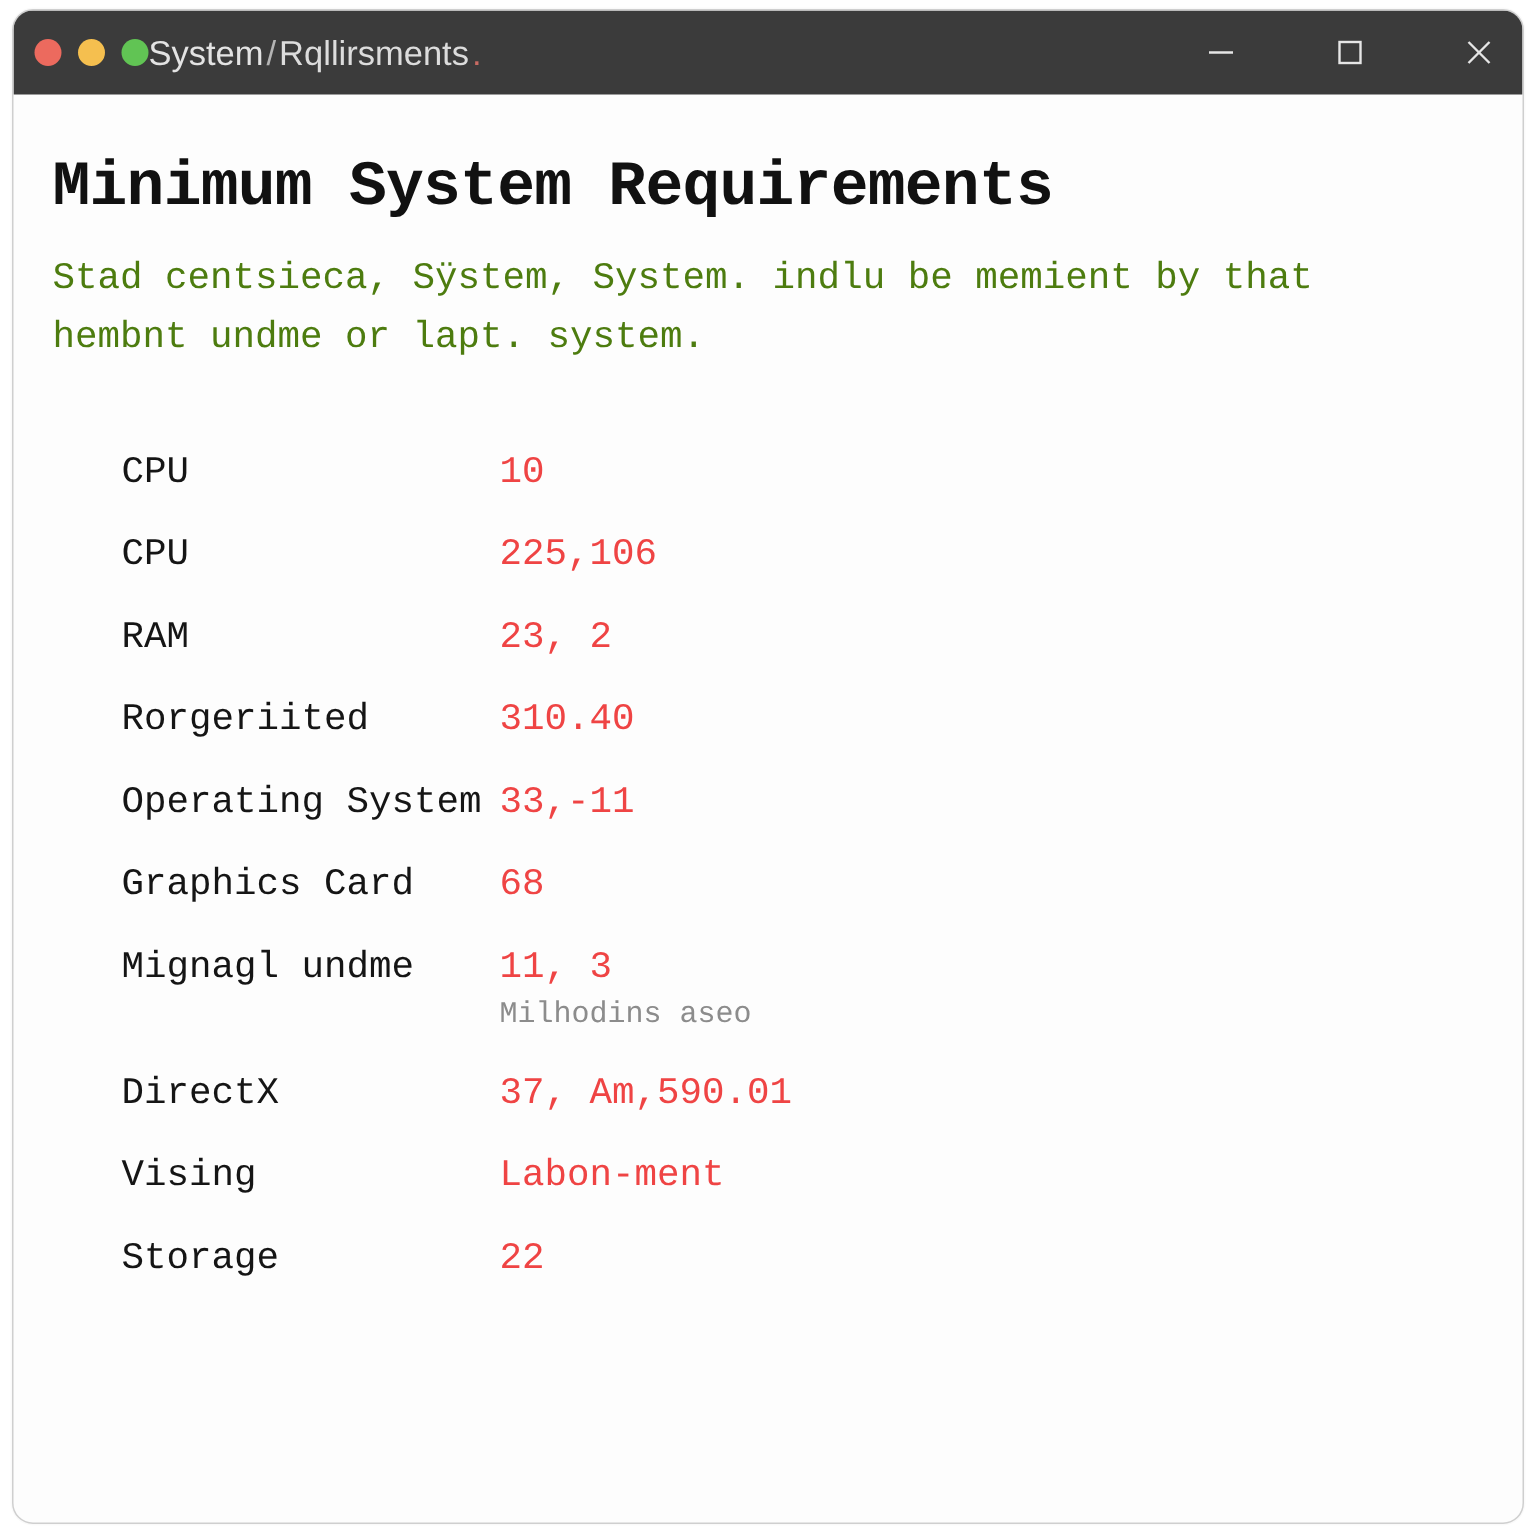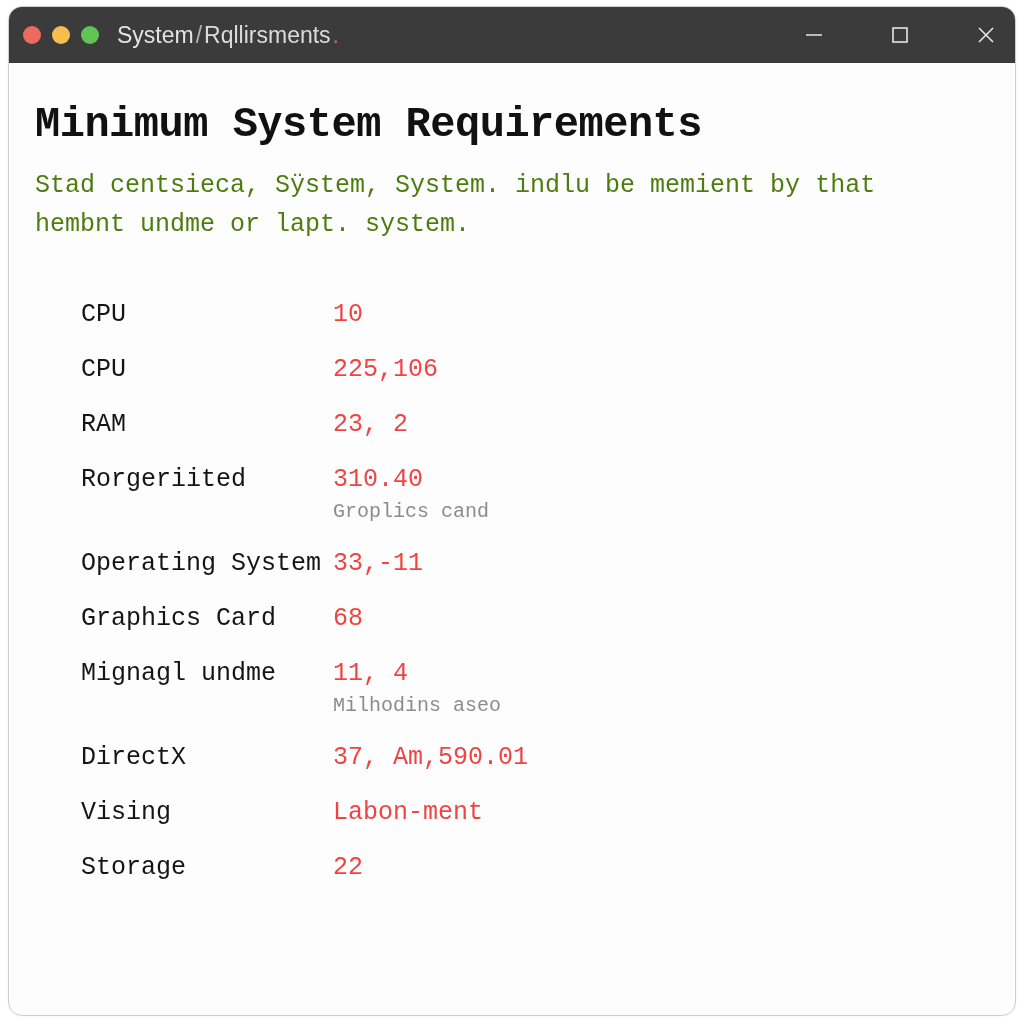--- a/index.html
+++ b/index.html
@@ -20,21 +20,21 @@
     display: flex;
     align-items: center;
     padding: 0 14px;
     color: #d8d8d8;
   }
   .traffic { display: flex; gap: 11px; align-items: center; }
   .dot { width: 18px; height: 18px; border-radius: 50%; }
   .dot.red { background: #ec6a5e; }
   .dot.yellow { background: #f5bf4f; }
   .dot.green { background: #61c454; }
-  .title-path { margin-left: 18px; font-size: 23px; display: flex; align-items: baseline; }
+  .title-path { font-size: 23px; display: flex; align-items: baseline; }
   .title-path .seg1 { color: #e3e3e3; }
   .title-path .sep { color: #b4b4b4; margin: 0 2px; }
   .title-path .seg2 { color: #dcdcdc; }
   .title-path .dotmark { color: #c96b63; margin-left: 2px; }
   .win-controls { margin-left: auto; display: flex; gap: 56px; align-items: center; color: #e6e6e6; }
   .win-controls .ctrl { font-size: 22px; line-height: 1; display: flex; align-items: center; justify-content: center; width: 30px; height: 30px; cursor: pointer; }
   .win-controls svg { stroke: #e6e6e6; stroke-width: 1.6; fill: none; }
 
   .content { padding: 38px 26px 0 26px; font-family: Liberation Mono, monospace; }
   h1.page-title { font-size: 42px; font-weight: 700; color: #111; letter-spacing: -0.5px; }
@@ -103,39 +103,38 @@
         <div class="row">
           <div class="label">RAM</div>
           <div class="value-col">
             <div class="value">23, 2</div>
           </div>
         </div>
         <div class="row">
           <div class="label">Rorgeriited</div>
           <div class="value-col">
             <div class="value">310.40</div>
-            <div class="sub">Groplics cand</div>
           </div>
         </div>
         <div class="row">
           <div class="label">Operating System</div>
           <div class="value-col">
             <div class="value">33,-11</div>
           </div>
         </div>
         <div class="row">
           <div class="label">Graphics Card</div>
           <div class="value-col">
             <div class="value">68</div>
           </div>
         </div>
         <div class="row">
           <div class="label">Mignagl undme</div>
           <div class="value-col">
-            <div class="value">11, 4</div>
+            <div class="value">11, 3</div>
             <div class="sub">Milhodins aseo</div>
           </div>
         </div>
         <div class="row">
           <div class="label">DirectX</div>
           <div class="value-col">
             <div class="value">37, Am,590.01</div>
           </div>
         </div>
         <div class="row">

